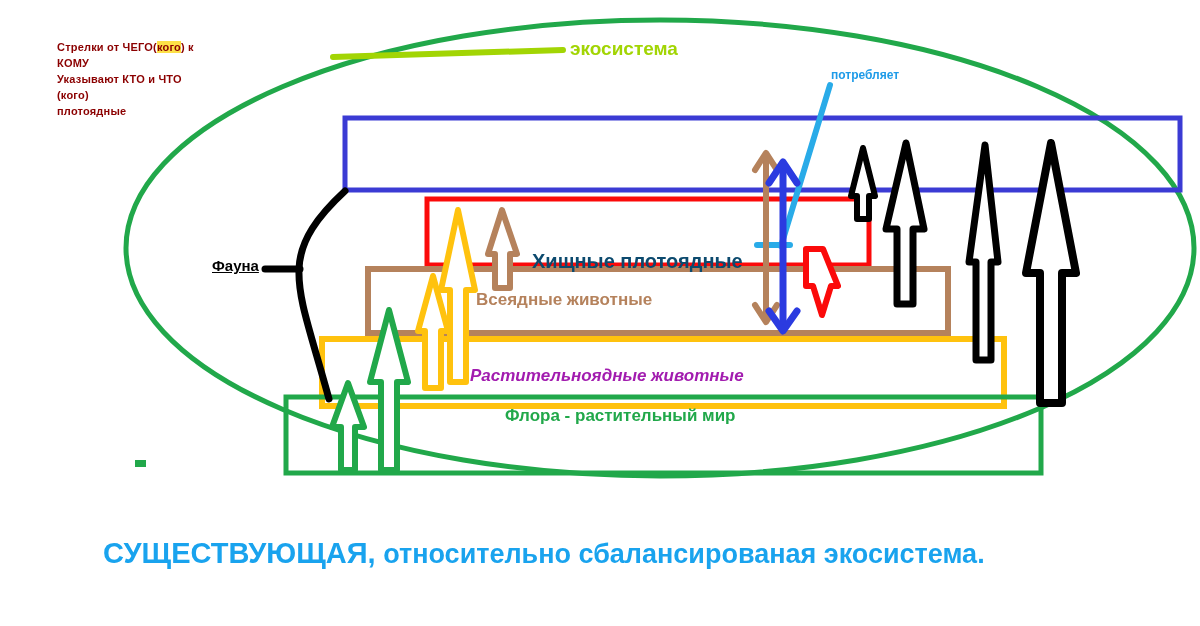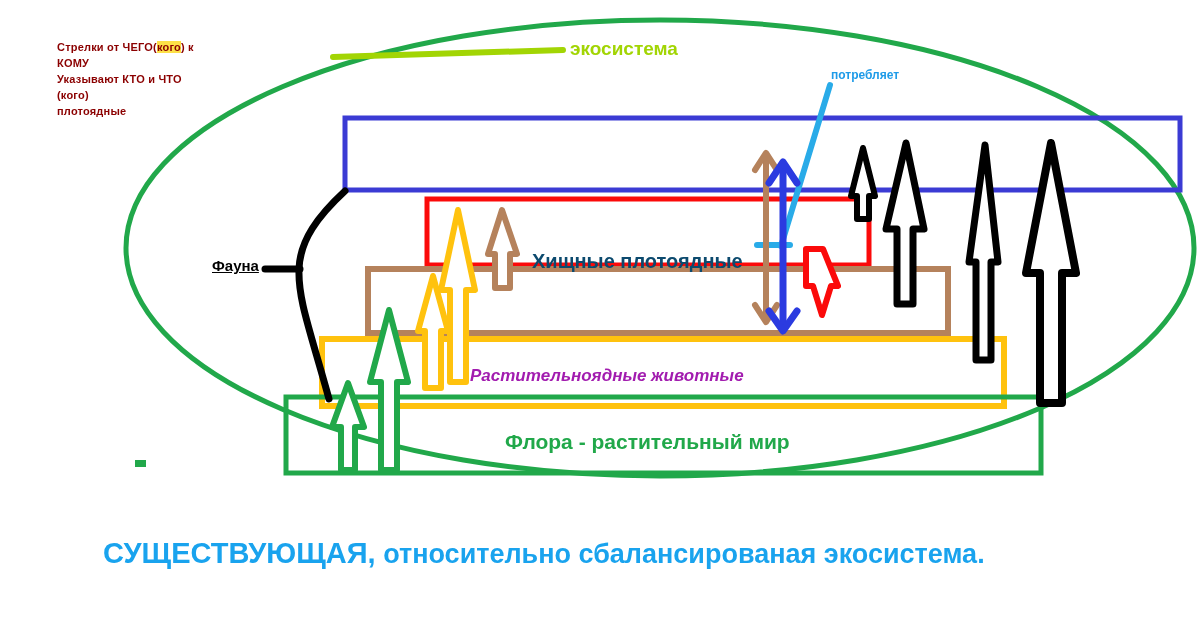--- a/index.html
+++ b/index.html
@@ -75,22 +75,22 @@
     font-size:17px;
     color:#B5825C;
   }
   #lbl-herbivores{
     left:470px; top:366px;
     font-size:17px;
     color:#a21caf;
     font-style:italic;
   }
   #lbl-flora{
-    left:505px; top:430px;
-    font-size:21px;
+    left:505px; top:406px;
+    font-size:17px;
     color:#21A84A;
   }
 
   
   #caption{
     left:103px; top:520px;
     font-size:27px;
     color:#19A3EE;
     font-weight:bold;
     margin-top:16px;
@@ -168,20 +168,21 @@
 
   <div class="lbl" id="lbl-ecosystem">экосистема</div>
 
   <div class="lbl" id="lbl-physiology">потребляет</div>
 
   <div class="lbl" id="lbl-fauna">Фауна</div>
 
 
   <div class="lbl" id="lbl-carnivores">Хищные плотоядные</div>
 
+  <div class="lbl" id="lbl-omnivores">Всеядные животные</div>
 
   <div class="lbl" id="lbl-herbivores">Растительноядные животные</div>
 
   <div class="lbl" id="lbl-flora">Флора - растительный мир</div>
 
   <div class="lbl" id="caption">
     <span class="big">СУЩЕСТВУЮЩАЯ,</span><span> относительно сбалансированая экосистема.</span>
   </div>
 
 </div>

